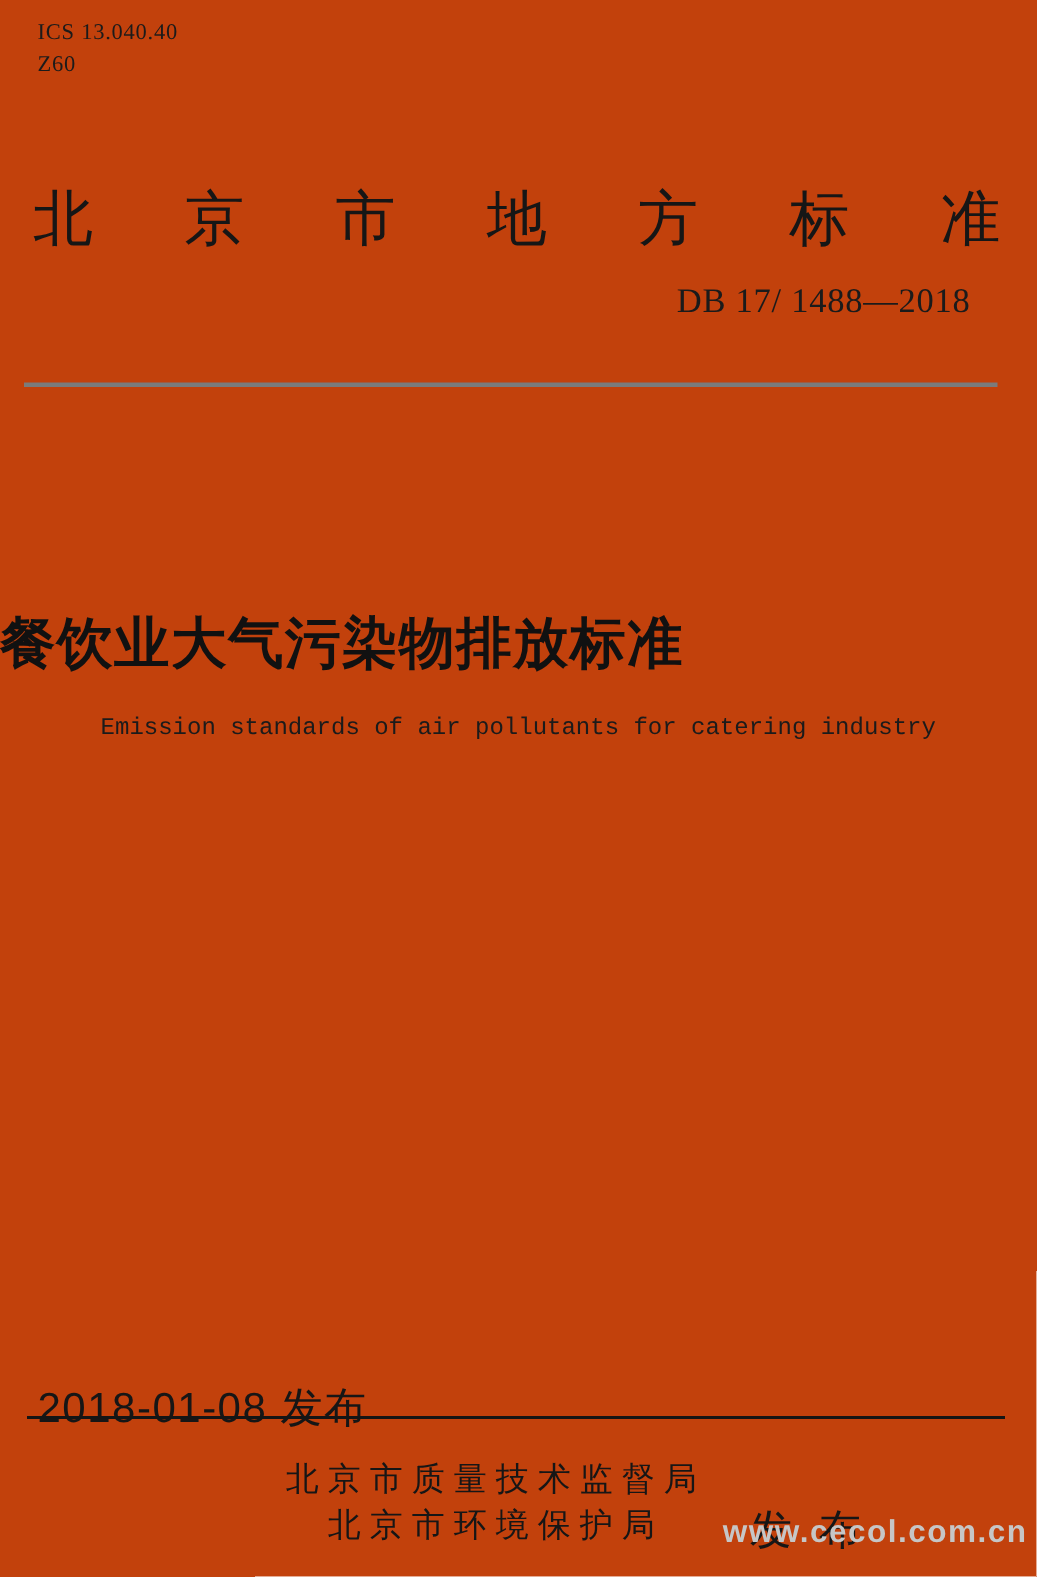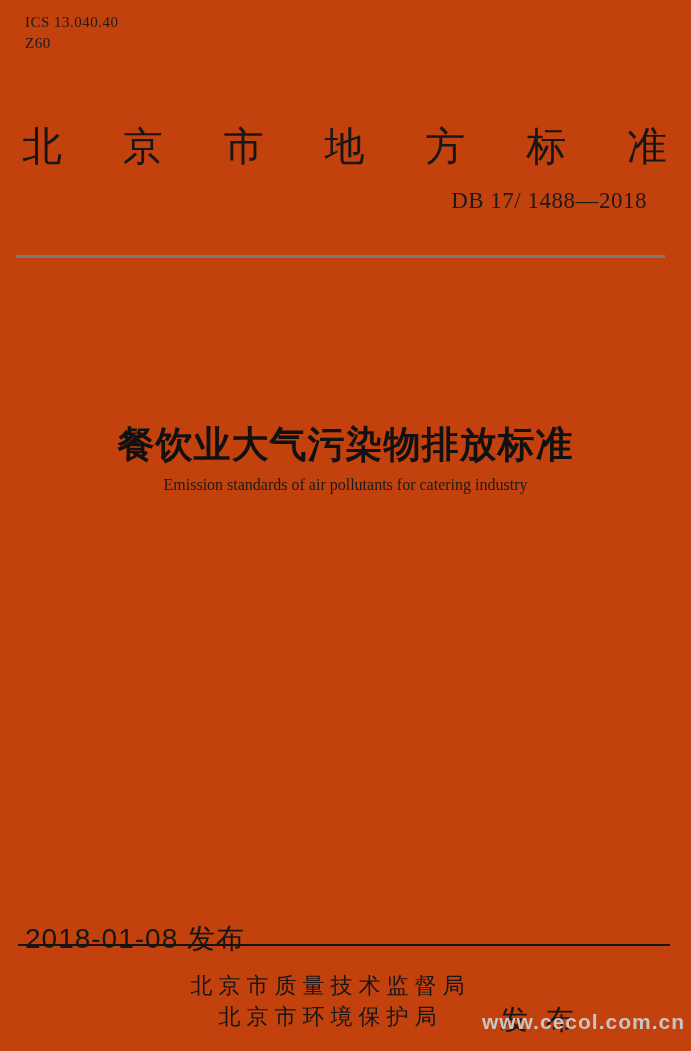--- a/index.html
+++ b/index.html
@@ -57,35 +57,35 @@
     left: 16px;
     top: 255px;
     width: 649px;
     height: 3px;
     background: #7b7b7b;
   }
   .doc-title {
     position: absolute;
     left: 0;
     right: 0;
-    top: 420px;
+    top: 404px;
     margin: 0;
-    text-align: center;
+    text-align: left;
     font-size: 37px;
     font-weight: bold;
     letter-spacing: 1px;
     color: #111111;
   }
   .doc-title-en {
     position: absolute;
     left: 0;
     right: 0;
     top: 476px;
     text-align: center;
-    font-family: Liberation Serif, serif;
+    font-family: Liberation Mono, monospace;
     font-size: 16px;
     color: #1b1b1b;
   }
   .dates-row {
     position: absolute;
     left: 25px;
     right: 24px;
     top: 920px;
     display: flex;
     justify-content: space-between;

